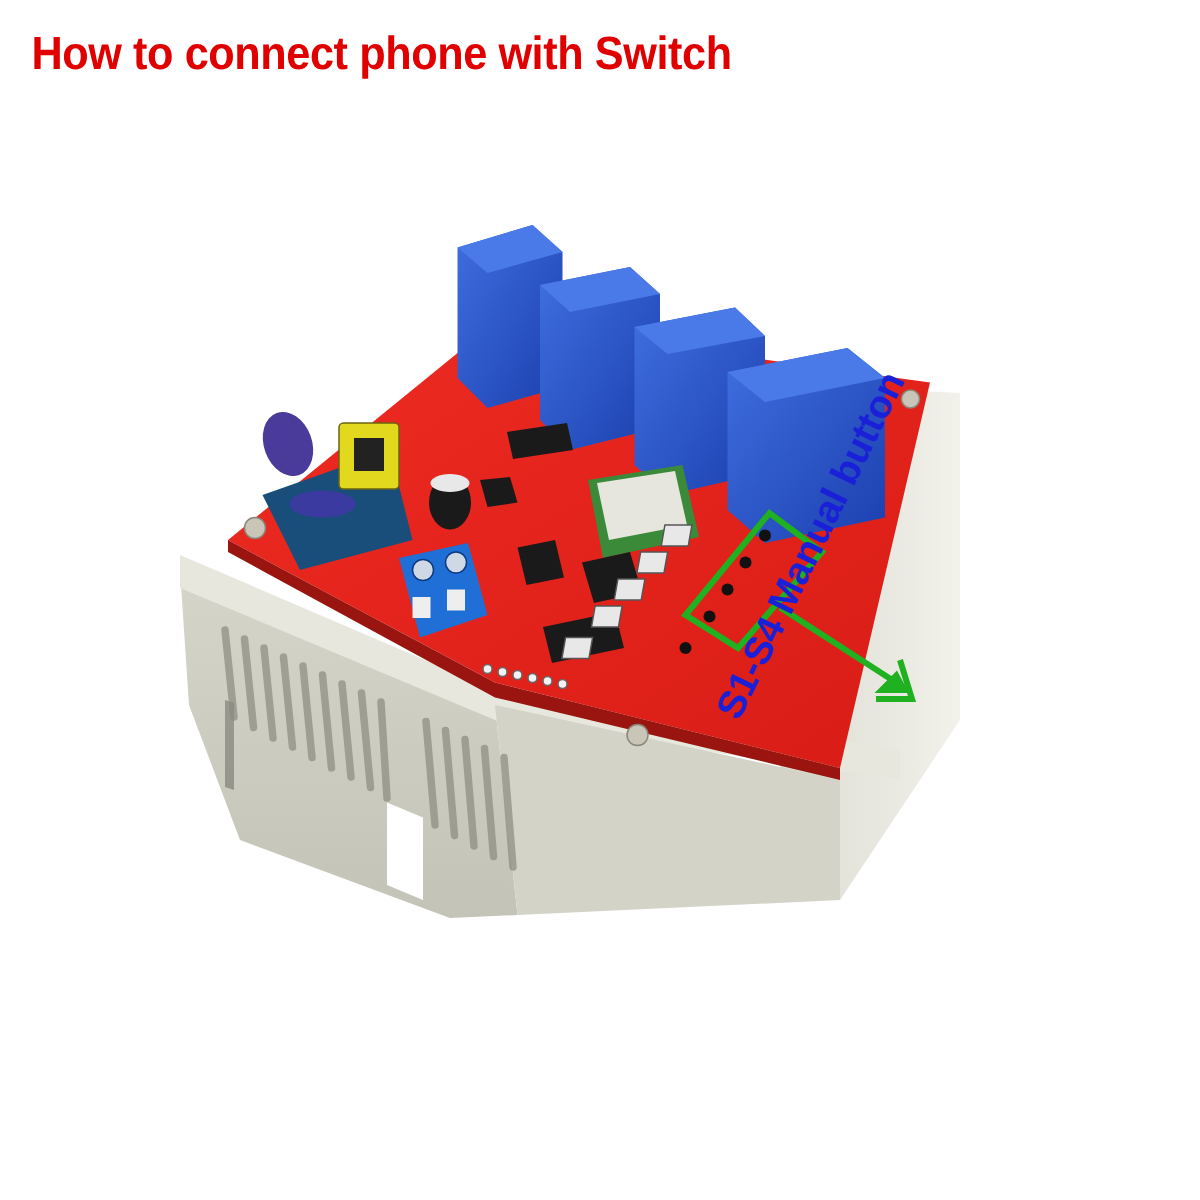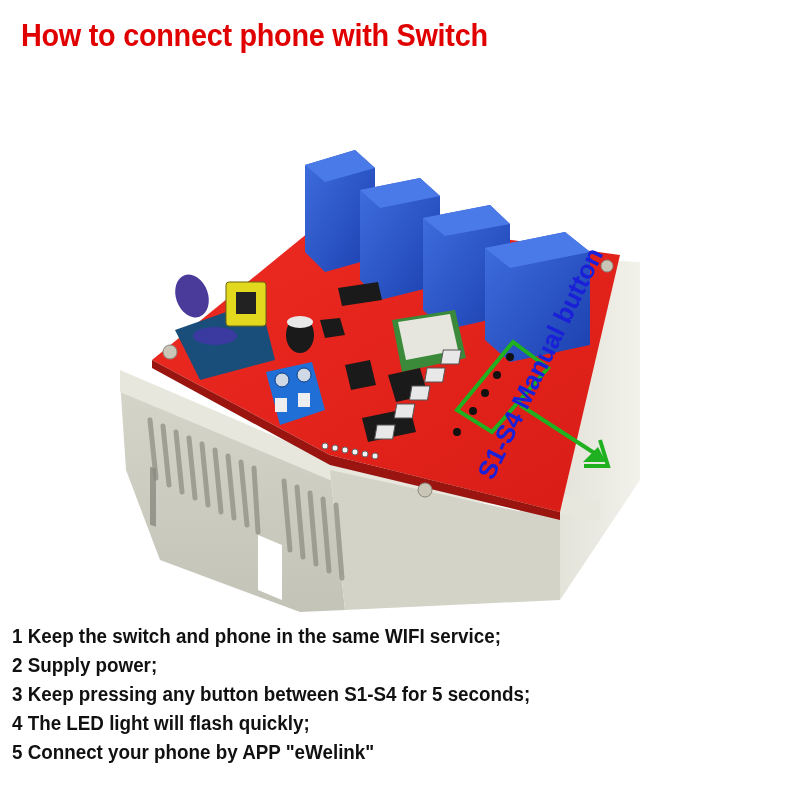--- a/index.html
+++ b/index.html
@@ -201,21 +201,14 @@
     <g>
       <polygon points="457,410 513,342 548,368 492,432" fill="none" stroke="#1fb11f" stroke-width="4" stroke-linejoin="miter"></polygon>
       <line x1="520" y1="405" x2="602" y2="458" stroke="#1fb11f" stroke-width="4"></line>
       <polygon points="606,462 583,462 598,447" fill="#1fb11f"></polygon>
       <polyline points="584,466 608,466 600,440" fill="none" stroke="#1fb11f" stroke-width="4"></polyline>
     </g>
   </svg>
 
   <div class="rot-label" style="color:#1a20d8">S1-S4 Manual button</div>
 
-  <ul class="steps">
-    <li>1 Keep the switch and phone in the same WIFI service;</li>
-    <li>2 Supply power;</li>
-    <li>3 Keep pressing any button between S1-S4 for 5 seconds;</li>
-    <li>4 The LED light will flash quickly;</li>
-    <li>5 Connect your phone by APP "eWelink"</li>
-  </ul>
 
 </div>
 
 </body></html>

